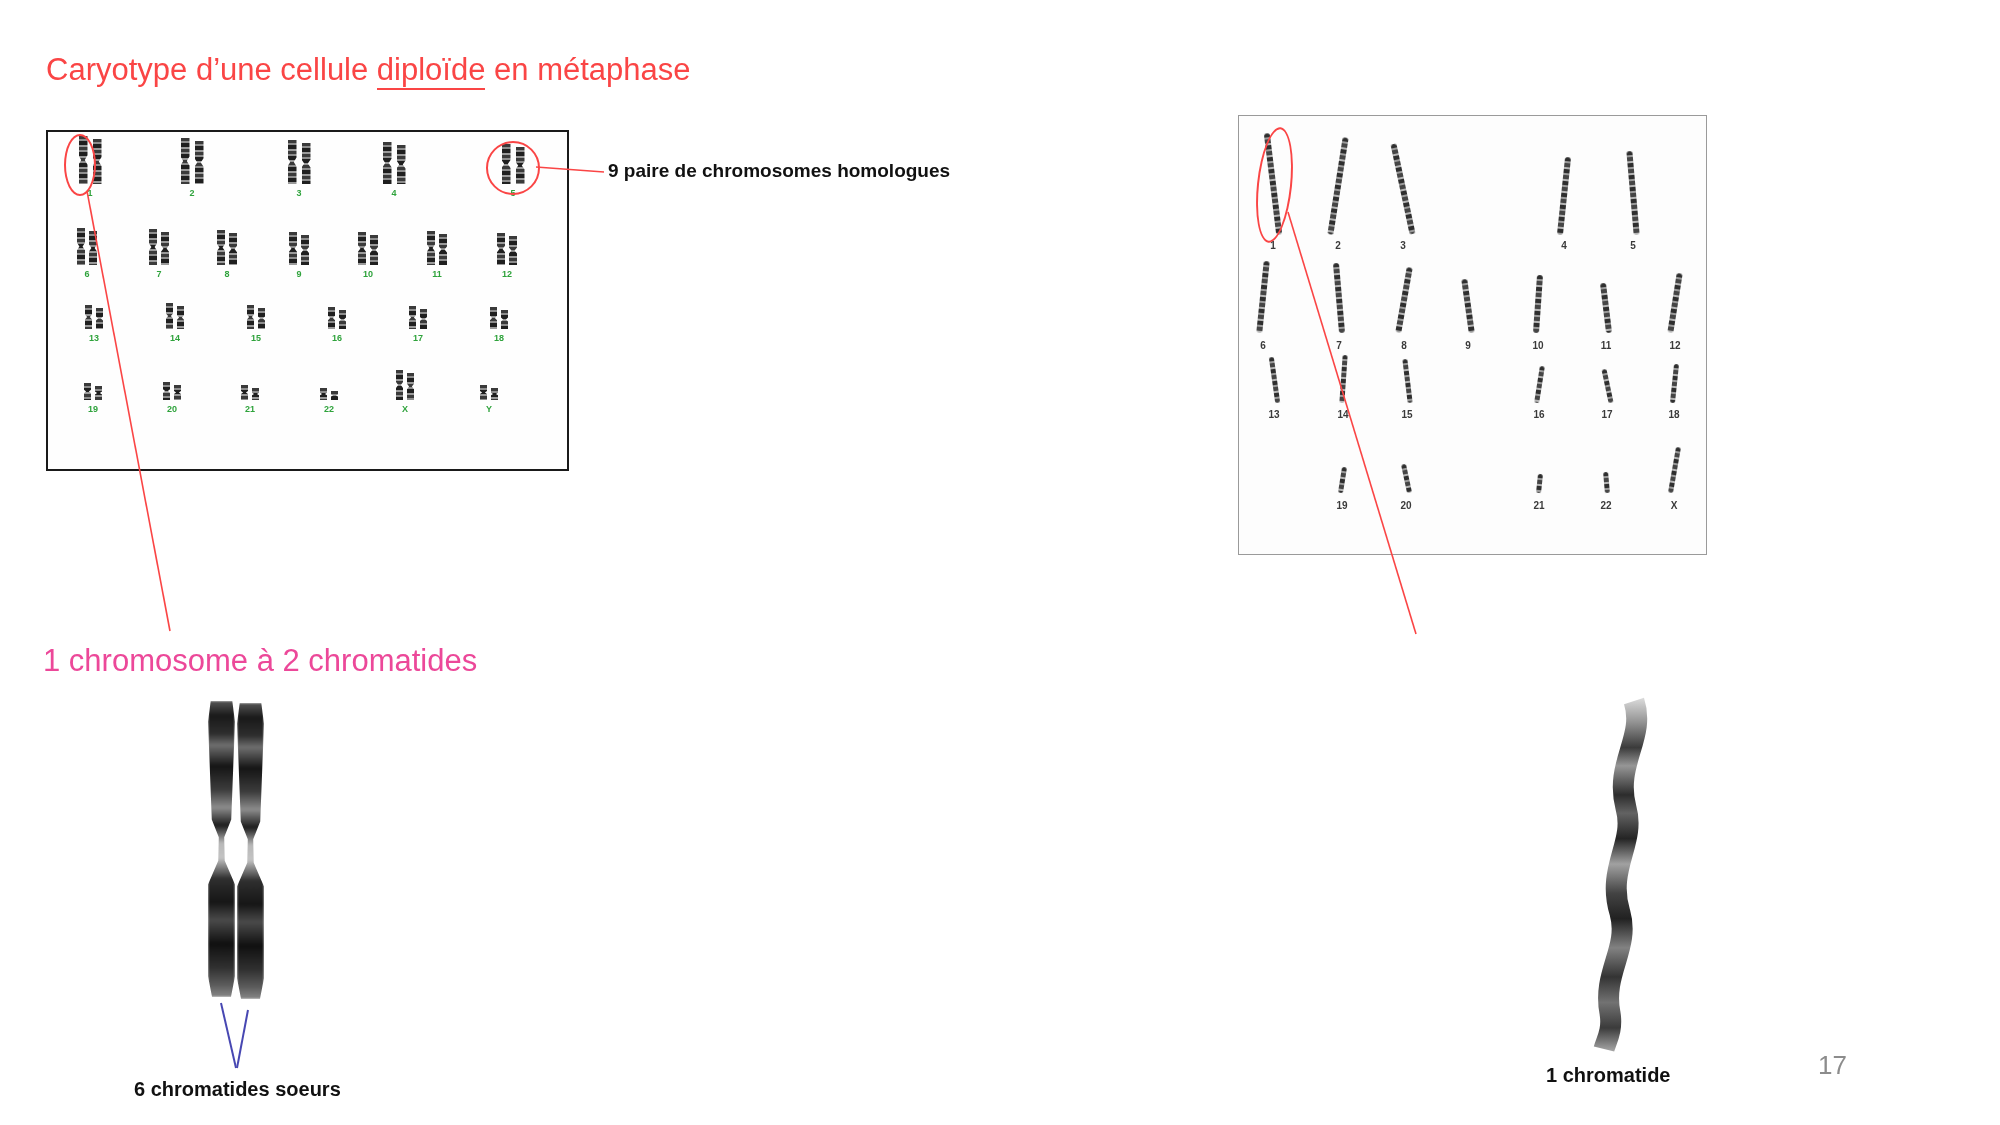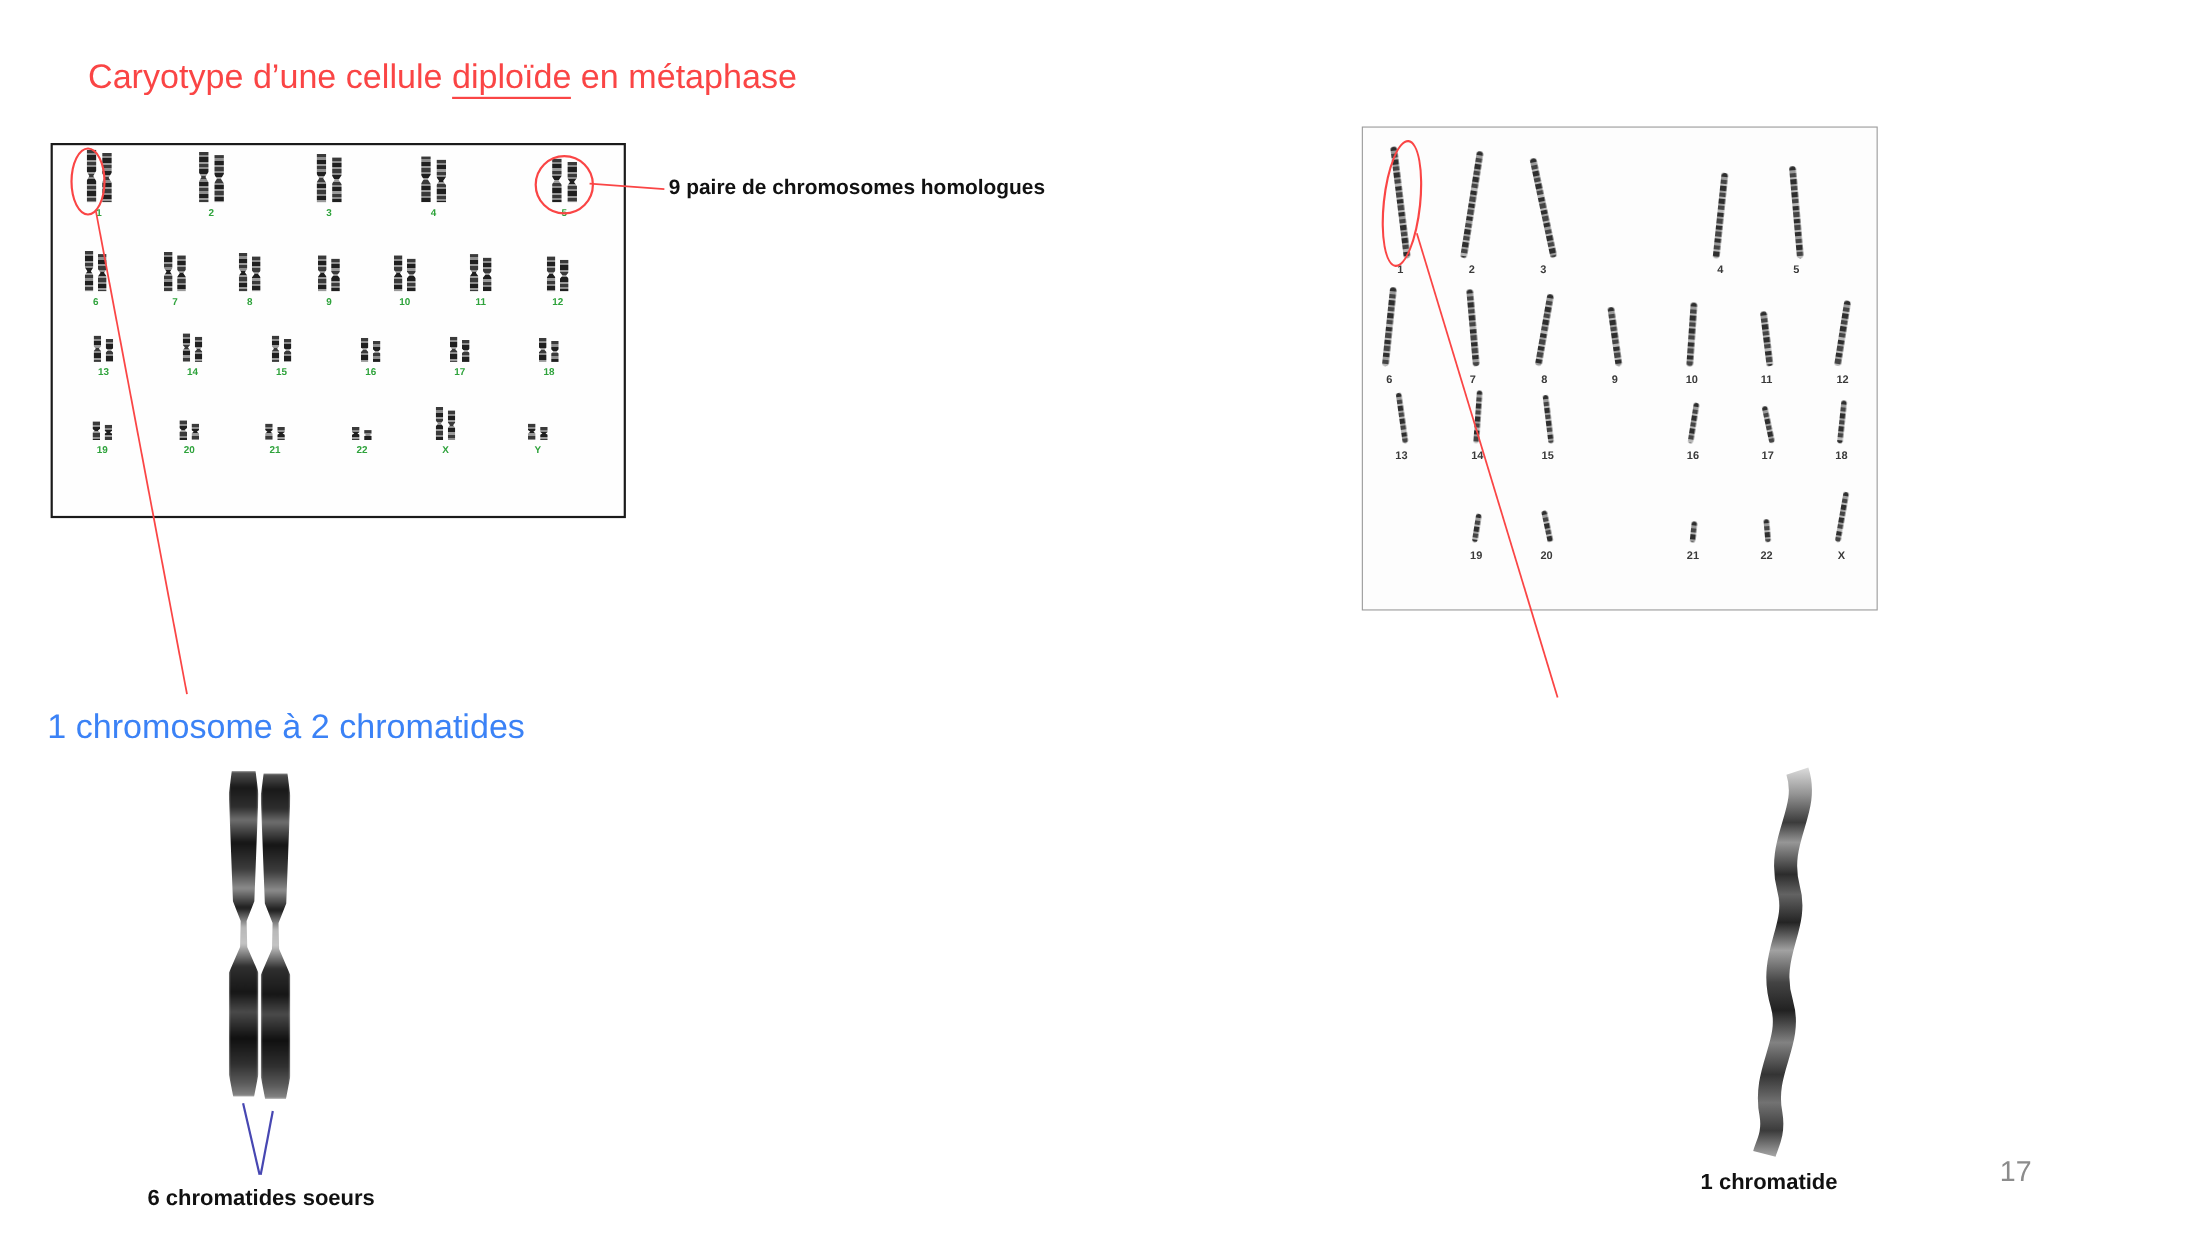--- a/index.html
+++ b/index.html
@@ -25,39 +25,39 @@
   .chrom-s{
     background:repeating-linear-gradient(180deg,#2e2e2e 0 4px,#9a9a9a 4px 6px,#454545 6px 10px,#b5b5b5 10px 12px);
     border-radius:3px;filter:blur(.5px);
   }
   .klabel{position:absolute;width:34px;text-align:center;font-weight:bold;}
   .klabel.green{color:var(--green,#2FA33C);font-size:9px;}
   .klabel.dark{color:#3a3a3a;font-size:10px;font-weight:600;}
   
   .red-ellipse{position:absolute;border:2.2px solid var(--red,#FA4545);border-radius:50%;}
   .smallbold{font-size:19px;font-weight:bold;color:#111;white-space:nowrap;}
-  .caption{font-size:31px;color:#3b82f6;white-space:nowrap;}
+  .caption{font-size:31px;color:#ec4899;white-space:nowrap;}
   .pagenum{font-size:26px;color:var(--gray,#8c8c8c);}
   
   .bigchrom{display:flex;gap:2px;}
   .chromatid-big{
     width:27px;height:296px;
     background:linear-gradient(180deg,#555 0%,#191919 5%,#2e2e2e 11%,#6e6e6e 15%,#151515 22%,#3c3c3c 30%,#8c8c8c 36%,#1d1d1d 42%,#b8b8b8 48%,#c4c4c4 53%,#2f2f2f 60%,#161616 68%,#4a4a4a 74%,#101010 82%,#303030 90%,#5c5c5c 96%,#888 100%);
     clip-path:polygon(10% 0,90% 0,100% 7%,86% 40%,60% 46%,62% 54%,100% 62%,100% 93%,85% 100%,15% 100%,0 93%,0 62%,38% 54%,40% 46%,14% 40%,0 7%);
     filter:blur(1px);
   }
   .chromatid-big.r2{transform:scaleX(-1) translateY(2px);}
   svg.overlay{position:absolute;left:0;top:0;pointer-events:none;}
 </style>
 </head>
 <body>
 
 <div class="slide">
 
-  <div class="abs title" style="left:46px;top:52px;margin-left:34px;">
+  <div class="abs title" style="left:46px;top:52px;">
     <span>Caryotype d’une cellule </span><span class="ul">diploïde</span><span> en métaphase</span>
   </div>
 
 
   <div class="abs kbox-left" id="kleft" style="left:46px;top:130px;width:519px;height:337px;">
       <div class="pairwrap" style="left: 30.5px; top: 4px; width: 23px; height: 48px; gap: 5px;">
         <div class="chrom-d" style="width: 9px; height: 48px;"></div>
         <div class="chrom-d" style="width: 9px; height: 45px;"></div>
       </div>
       <span class="klabel green" style="left: 25px; top: 56px;">1</span>

